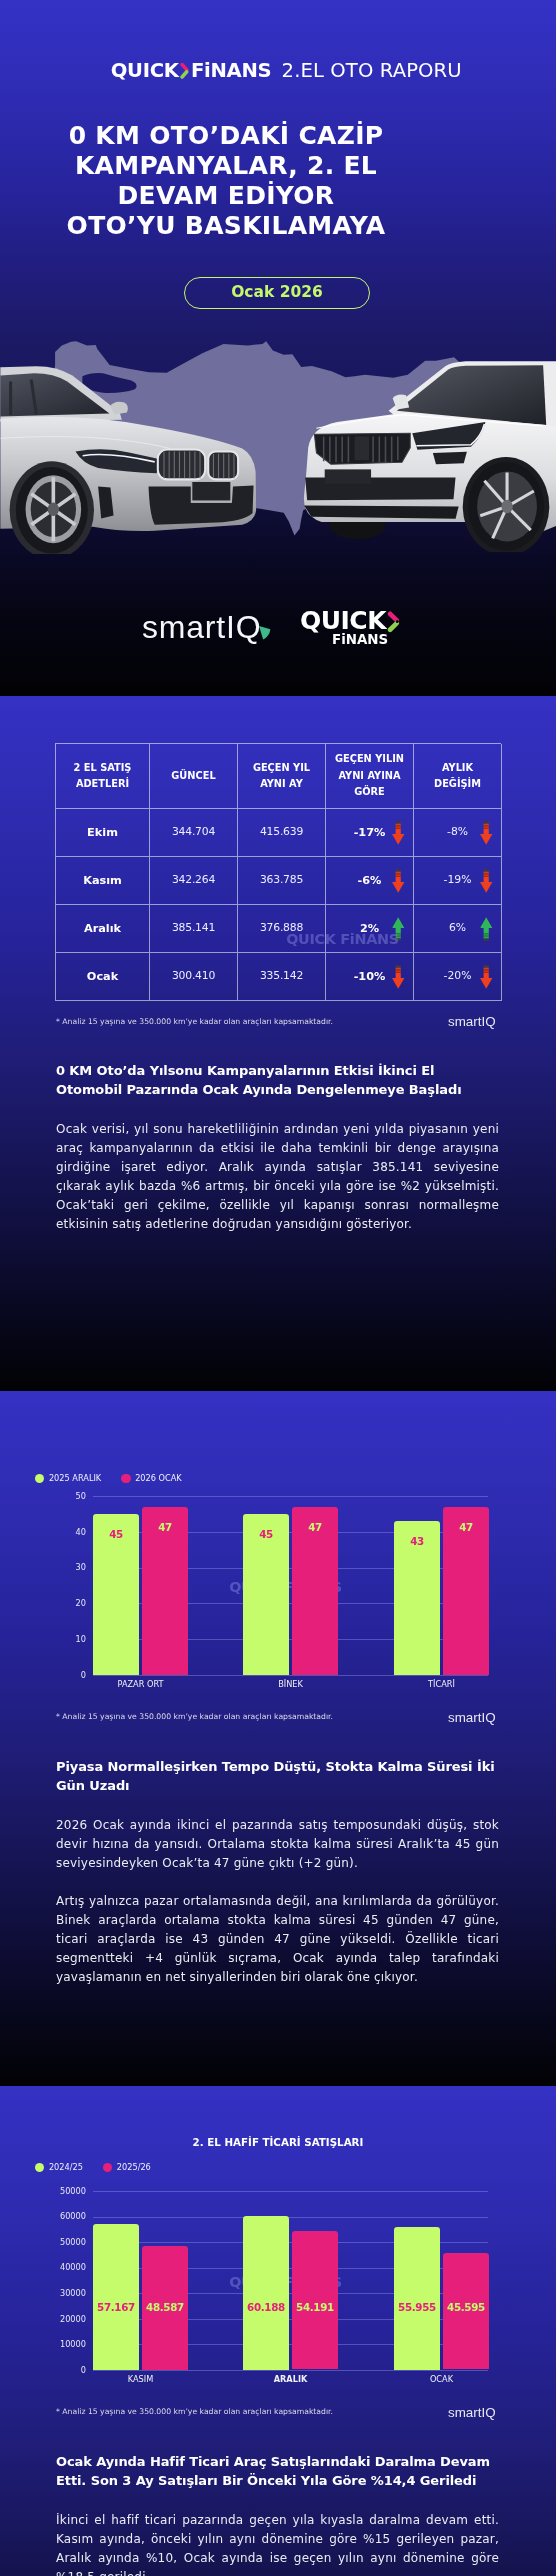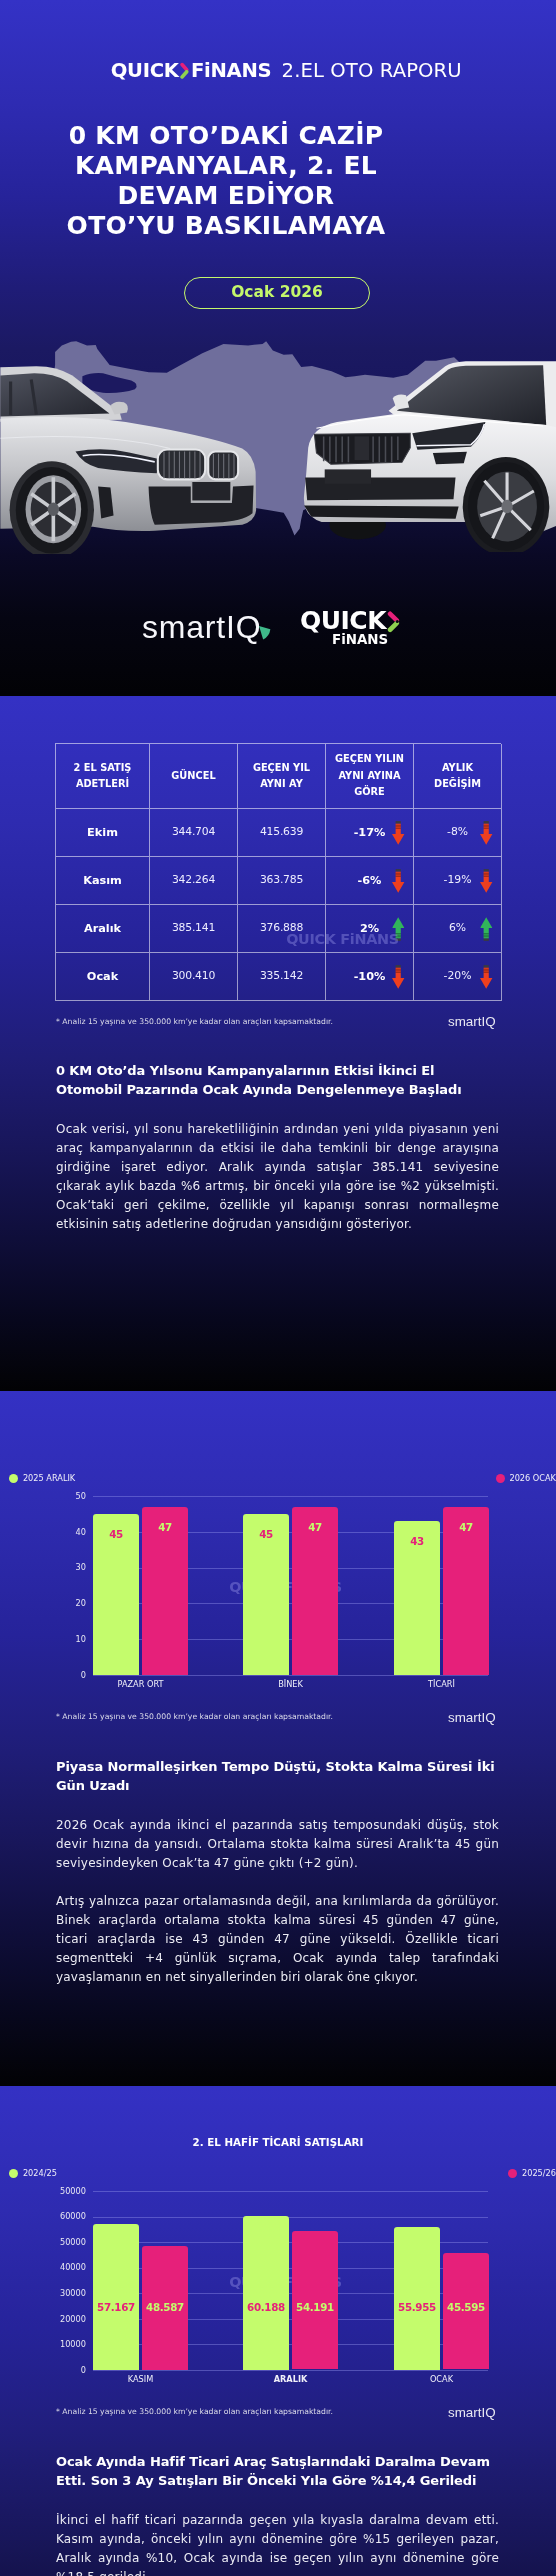--- a/index.html
+++ b/index.html
@@ -50,21 +50,21 @@
   .footnote { position:absolute; left:56px; font: 7.7px/10.3px "DejaVu Sans", sans-serif; color:#dcdcea; }
   .src-logo { position:absolute; left:448px; font: 13.4px/13.4px "Liberation Sans", sans-serif; color:#e8e8f2; }
 
   .article { position:absolute; left:56px; width:443px; color:#f1f1f7; }
   .article h2 { margin:0; font: bold 13px/19px "DejaVu Sans", sans-serif; letter-spacing:-0.1px; color:#fff; }
   .article p { margin:19px 0 0 0; font: 12px/19px "DejaVu Sans", sans-serif; letter-spacing:0.2px; text-align:justify; color:#ececf4; }
   .article h2 + p { margin-top:20.6px; }
 
   
   .chart-title { position:absolute; left:0; width:556px; text-align:center; font: bold 10.3px/12.4px "DejaVu Sans", sans-serif; color:#fff; }
-  .legend { position:absolute; left:0; width:556px; height:11.3px; display:flex; justify-content:space-between; align-items:center; gap:27px; padding-left:9px; box-sizing:border-box; }
+  .legend { position:absolute; left:0; width:556px; height:11.3px; display:flex; justify-content:flex-start; align-items:center; gap:20px; padding-left:35px; box-sizing:border-box; }
   .legend-item { display:flex; align-items:center; gap:4.6px; font: 8.2px/11.3px "DejaVu Sans", sans-serif; color:#f0f0f8; }
   .dot { width:9.3px; height:9.3px; border-radius:50%; display:inline-block; }
   .dot.lime { background:#c4fc6c; } .dot.pink { background:#e6207a; }
   .chart { position:absolute; left:0; width:556px; height:179px; }
   .chart .gl { position:absolute; left:93px; width:395px; height:0; border-top:0.8px solid rgba(140,140,230,0.45); z-index:1; }
   .chart .tick { position:absolute; left:0; width:86px; text-align:right; font: 8.2px/10.3px "DejaVu Sans", sans-serif; color:#e8e8f2; }
   .chart .bar { position:absolute; border-radius:3.1px 3.1px 0 0; z-index:3; }
   .chart .val { position:absolute; text-align:center; font: bold 10.3px/12.4px "DejaVu Sans", sans-serif; z-index:4; letter-spacing:-0.3px; }
   .chart .xl { position:absolute; width:95px; text-align:center; font: 8.2px/11.3px "DejaVu Sans", sans-serif; color:#f0f0f8; }
   .chart .wm { position:absolute; left:208px; top:84px; width:155px; text-align:center; font: bold 14.4px/15.5px "DejaVu Sans", sans-serif; color:rgba(140,138,225,0.45); z-index:2; letter-spacing:-0.3px; }
@@ -333,21 +333,21 @@
 
   <div class="article" style="top:366px">
     <h2>Piyasa Normalleşirken Tempo Düştü, Stokta Kalma Süresi İki Gün Uzadı</h2>
     <p>2026 Ocak ayında ikinci el pazarında satış temposundaki düşüş, stok devir hızına da yansıdı. Ortalama stokta kalma süresi Aralık’ta 45 gün seviyesindeyken Ocak’ta 47 güne çıktı (+2 gün).</p>
     <p>Artış yalnızca pazar ortalamasında değil, ana kırılımlarda da görülüyor. Binek araçlarda ortalama stokta kalma süresi 45 günden 47 güne, ticari araçlarda ise 43 günden 47 güne yükseldi. Özellikle ticari segmentteki +4 günlük sıçrama, Ocak ayında talep tarafındaki yavaşlamanın en net sinyallerinden biri olarak öne çıkıyor.</p>
   </div>
 </section>
 
 <section class="sec" style="top:2086px;height:696px">
   <div class="chart-title" style="top:50px">2. EL HAFİF TİCARİ SATIŞLARI</div>
-  <div class="legend" style="top:82px">
+  <div class="legend" style="top:76px">
     <span class="legend-item">
       <span class="dot lime"></span>
       <span>2024/25</span>
     </span>
     <span class="legend-item">
       <span class="dot pink"></span>
       <span>2025/26</span>
     </span>
   </div>
   <div class="chart" style="top:105px">

